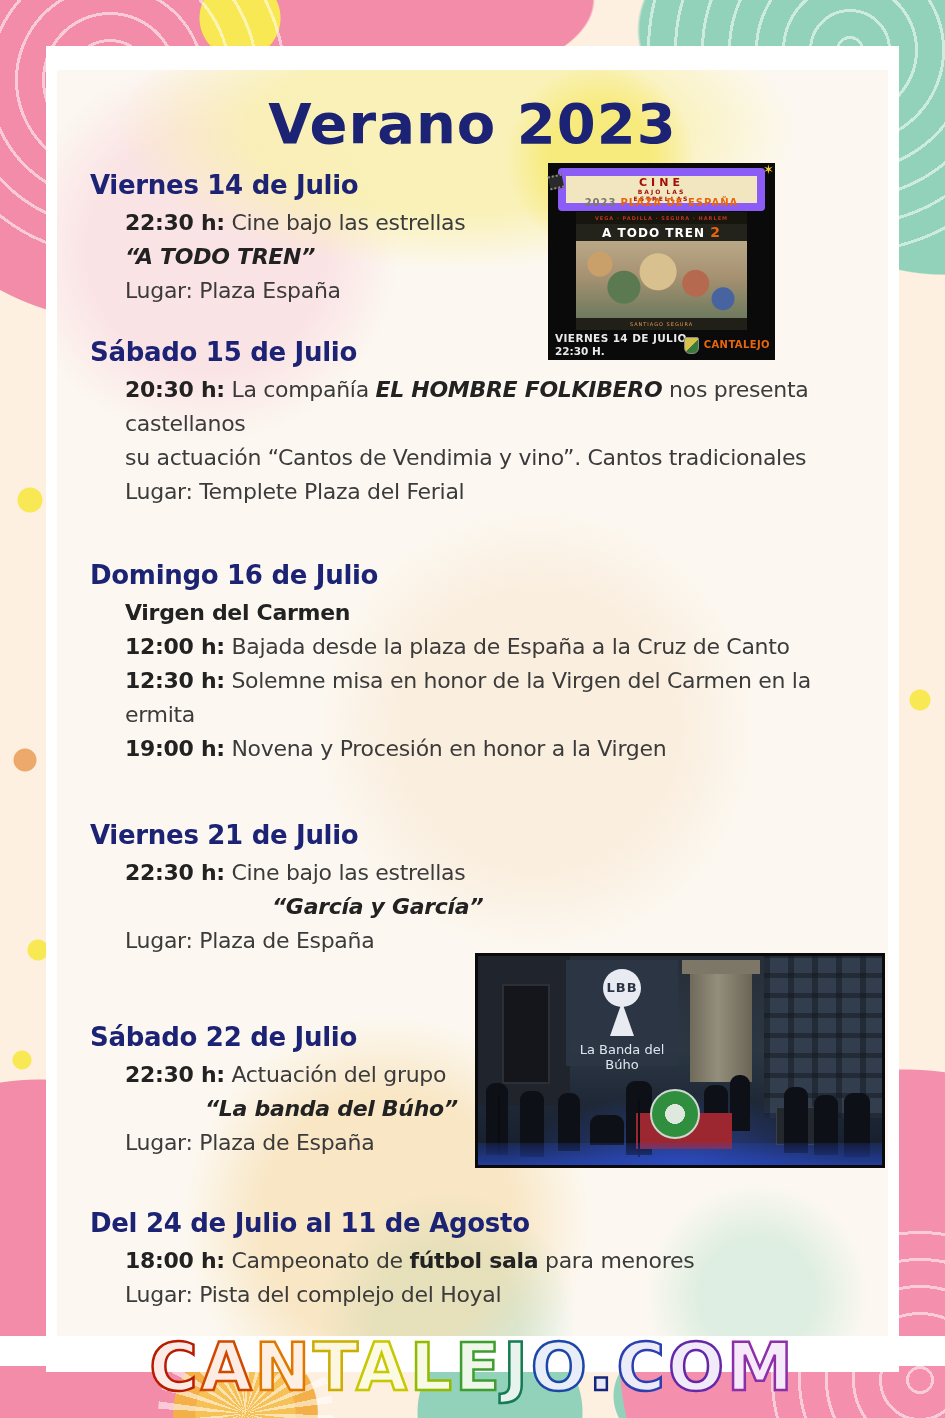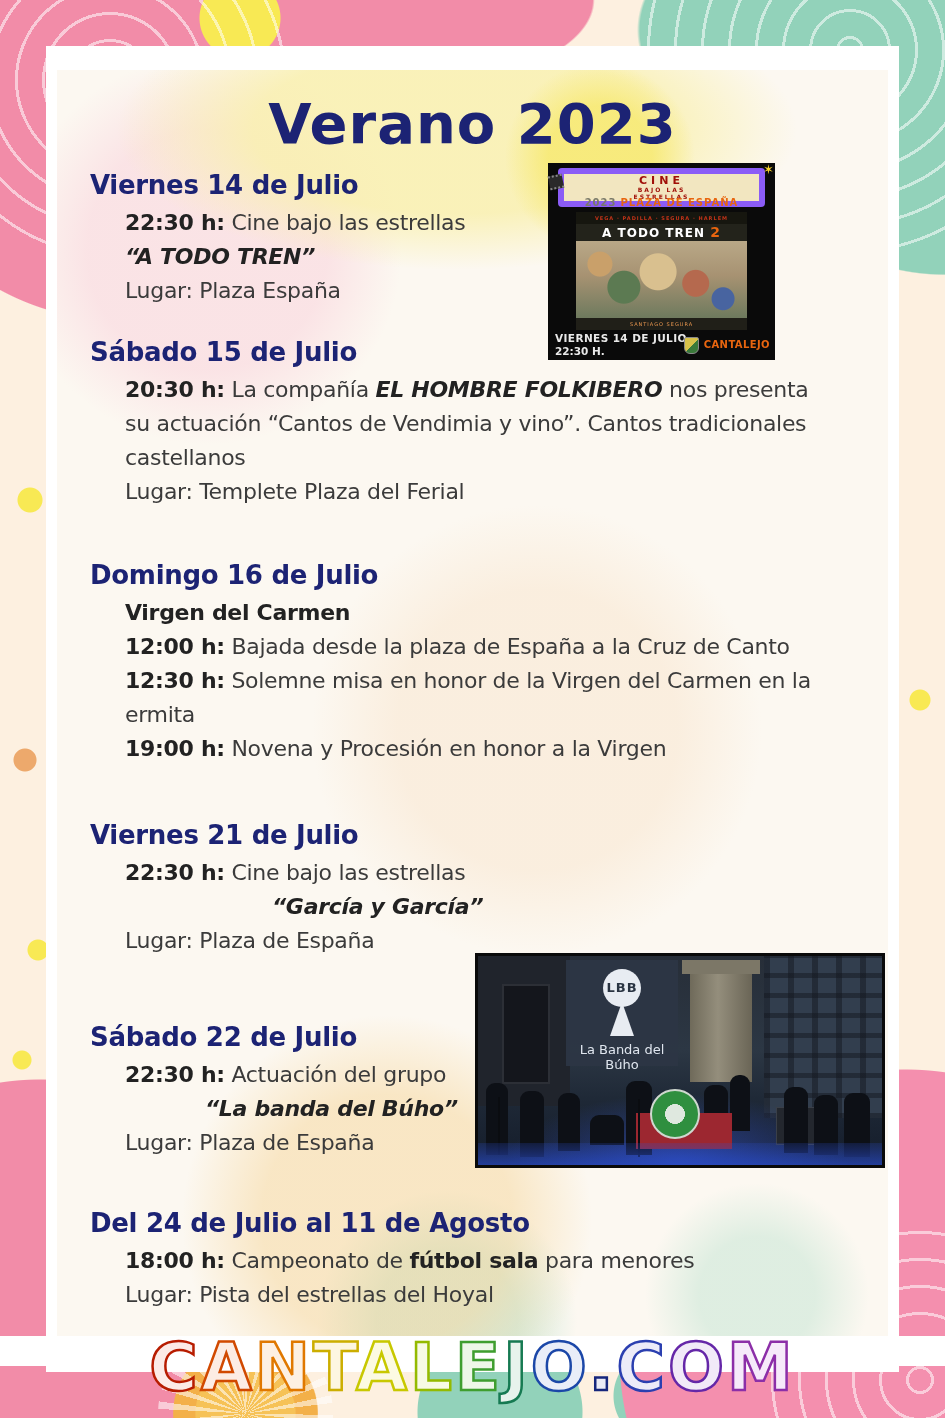--- a/index.html
+++ b/index.html
@@ -56,21 +56,21 @@
 
   .event{position:absolute;left:33px;right:0;}
   .event h2{font-size:26px;font-weight:800;color:#1c2374;margin:0 0 6px 0;letter-spacing:-0.3px;}
   .line{margin:0;font-size:22px;line-height:34px;color:#3b3b3b;white-space:nowrap;letter-spacing:-0.3px;}
   .line .b{font-weight:700;color:#222222;}
   .line .it{font-style:italic;margin-top:45px;}
 
   
   .cine{position:absolute;left:491px;top:93px;width:227px;height:197px;background:#0a0a0a;}
   .cine .marquee{position:absolute;left:10px;top:5px;right:10px;height:27px;background:#f2e6c0;
-    border:6px solid #8b5cf6;border-radius:4px;display:flex;flex-direction:column;
+    border:8px solid #8b5cf6;border-radius:4px;display:flex;flex-direction:column;
     align-items:center;justify-content:center;}
   .cine .marquee .big{font-size:11px;font-weight:800;color:#a01008;letter-spacing:4px;line-height:11px;}
   .cine .marquee .small{font-size:6px;font-weight:700;color:#a01008;letter-spacing:2px;line-height:7px;}
   .cine .star{position:absolute;right:1px;top:-1px;color:#f5d02a;font-size:13px;}
   .cine .film{position:absolute;left:1px;top:12px;width:14px;height:10px;background:#2a2a2a;
     border-top:2px dotted #888;border-bottom:2px dotted #888;transform:rotate(-12deg);}
   .cine .venue{position:absolute;top:34px;left:0;right:0;text-align:center;font-weight:800;
     font-size:10px;letter-spacing:1px;color:#e8650f;}
   .cine .venue .yr{color:#7a7a6a;margin-right:4px;}
   .cine .mposter{position:absolute;left:28px;top:49px;width:171px;height:118px;background:#0f172a;}
@@ -152,22 +152,22 @@
     <div>
         <section class="event" style="top: 100px;">
           <h2>Viernes 14 de Julio</h2>
           <p class="line" style="padding-left: 35px;"><span class="b ">22:30 h:</span><span class=""> Cine bajo las estrellas</span></p>
           <p class="line" style="padding-left: 35px;"><span class="b it">“A TODO TREN”</span></p>
           <p class="line" style="padding-left: 35px;"><span class="">Lugar: Plaza España</span></p>
         </section>
         <section class="event" style="top: 267px;">
           <h2>Sábado 15 de Julio</h2>
           <p class="line" style="padding-left: 35px;"><span class="b ">20:30 h:</span><span class=""> La compañía </span><span class="b it">EL HOMBRE FOLKIBERO</span><span class=""> nos presenta</span></p>
+          <p class="line" style="padding-left: 35px;"><span class="">castellanos</span></p>
           <p class="line" style="padding-left: 35px;"><span class="">su actuación “Cantos de Vendimia y vino”. Cantos tradicionales</span></p>
-          <p class="line" style="padding-left: 35px;"><span class="">castellanos</span></p>
           <p class="line" style="padding-left: 35px;"><span class="">Lugar: Templete Plaza del Ferial</span></p>
         </section>
         <section class="event" style="top: 490px;">
           <h2>Domingo 16 de Julio</h2>
           <p class="line" style="padding-left: 35px;"><span class="b ">Virgen del Carmen</span></p>
           <p class="line" style="padding-left: 35px;"><span class="b ">12:00 h:</span><span class=""> Bajada desde la plaza de España a la Cruz de Canto</span></p>
           <p class="line" style="padding-left: 35px;"><span class="b ">12:30 h:</span><span class=""> Solemne misa en honor de la Virgen del Carmen en la</span></p>
           <p class="line" style="padding-left: 35px;"><span class="">ermita</span></p>
           <p class="line" style="padding-left: 35px;"><span class="b ">19:00 h:</span><span class=""> Novena y Procesión en honor a la Virgen</span></p>
         </section>
@@ -179,21 +179,21 @@
         </section>
         <section class="event" style="top: 952px;">
           <h2>Sábado 22 de Julio</h2>
           <p class="line" style="padding-left: 35px;"><span class="b ">22:30 h:</span><span class=""> Actuación del grupo</span></p>
           <p class="line" style="padding-left: 115px;"><span class="b it">“La banda del Búho”</span></p>
           <p class="line" style="padding-left: 35px;"><span class="">Lugar: Plaza de España</span></p>
         </section>
         <section class="event" style="top: 1138px;">
           <h2>Del 24 de Julio al 11 de Agosto</h2>
           <p class="line" style="padding-left: 35px;"><span class="b ">18:00 h:</span><span class=""> Campeonato de </span><span class="b ">fútbol sala</span><span class=""> para menores</span></p>
-          <p class="line" style="padding-left: 35px;"><span class="">Lugar: Pista del estrellas del Hoyal</span></p>
+          <p class="line" style="padding-left: 35px;"><span class="">Lugar: Pista del complejo del Hoyal</span></p>
         </section>
       </div>
 
     <div class="cine">
       <div class="marquee">
         <div class="big">CINE</div>
         <div class="small">BAJO LAS</div>
         <div class="small">ESTRELLAS</div>
       </div>
       <div class="star">✶</div>

